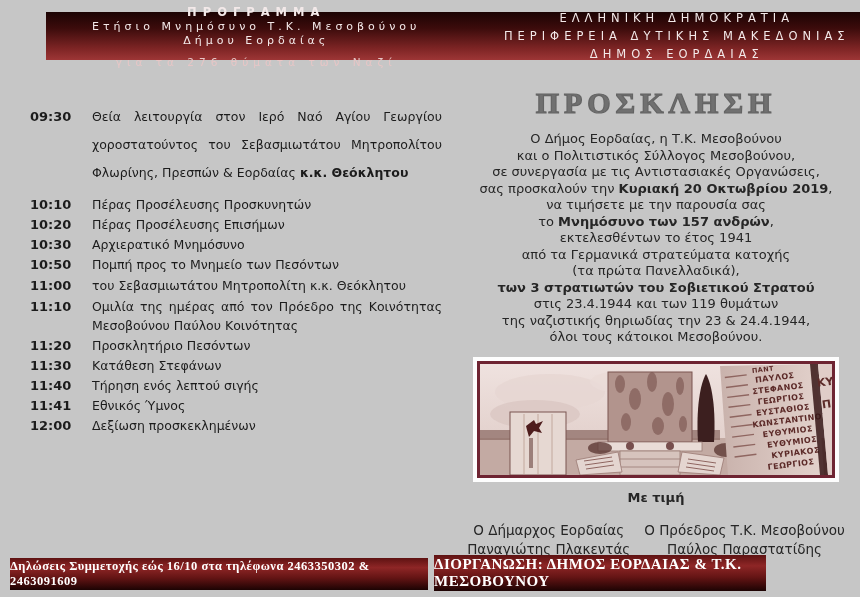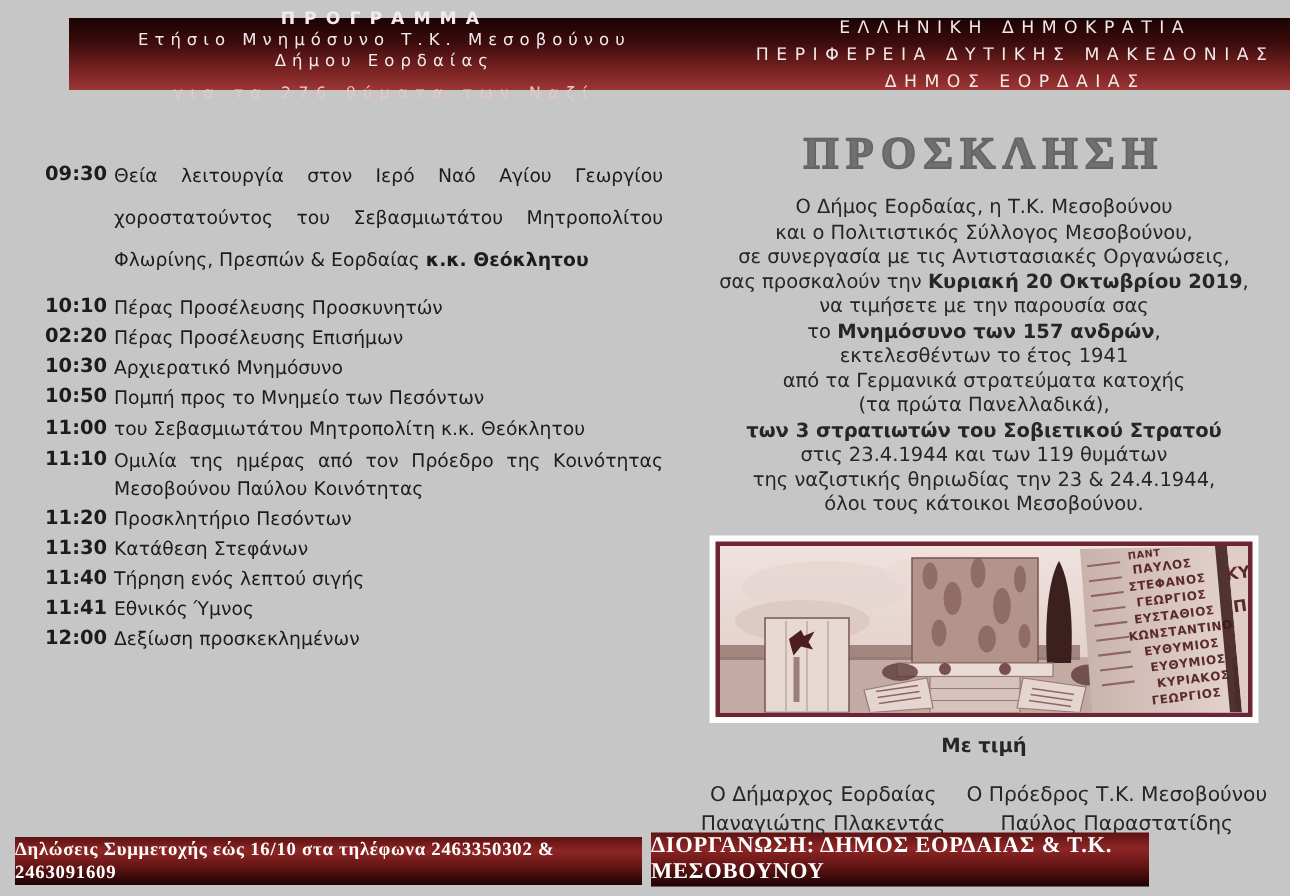--- a/index.html
+++ b/index.html
@@ -20,21 +20,21 @@
     margin-left:36px;
   }
   .header-half{flex:1 1 50%;display:flex;flex-direction:column;align-items:center;justify-content:center;}
   .hl{white-space:nowrap;color:#f3e9e9;}
   .program-title{font-weight:bold;font-size:11.5px;letter-spacing:6px;}
   .program-sub{font-size:11px;letter-spacing:4px;margin-top:1px;}
   .program-victims{font-size:10.5px;letter-spacing:5px;margin-top:9px;color:#e7c6c6;}
   .authority-line{font-size:11.5px;letter-spacing:5px;line-height:18px;}
   
   .schedule{position:absolute;left:30px;top:103px;width:412px;color:#1c1c1c;}
-  .sched-item{display:flex;margin-bottom:1px;}
+  .sched-item{display:flex;margin-bottom:1px;gap:16px;}
   .sched-time{flex:0 0 46px;font-weight:bold;font-size:13px;line-height:19px;}
   .sched-text{flex:1;font-size:12.5px;line-height:19px;}
   .sched-item.first{margin-bottom:8px;}
   .sched-item.first .sched-time{line-height:28px;}
   .sched-item.first .sched-text{line-height:28px;}
   .sched-item.mt{margin-top:2px;}
   .j{text-align:justify;text-align-last:justify;}
   
   .invite{position:absolute;left:458px;top:86px;width:396px;text-align:center;color:#262626;}
   .invite-title{
@@ -100,21 +100,21 @@
   </div>
 
   <div class="sched-item">
     <div class="sched-time">10:10</div>
     <div class="sched-text">
         <div><span>Πέρας Προσέλευσης Προσκυνητών</span></div>
       </div>
   </div>
 
   <div class="sched-item">
-    <div class="sched-time">02:20</div>
+    <div class="sched-time">10:20</div>
     <div class="sched-text">
         <div><span>Πέρας Προσέλευσης Επισήμων</span></div>
       </div>
   </div>
 
   <div class="sched-item">
     <div class="sched-time">10:30</div>
     <div class="sched-text">
         <div><span>Αρχιερατικό Μνημόσυνο</span></div>
       </div>

